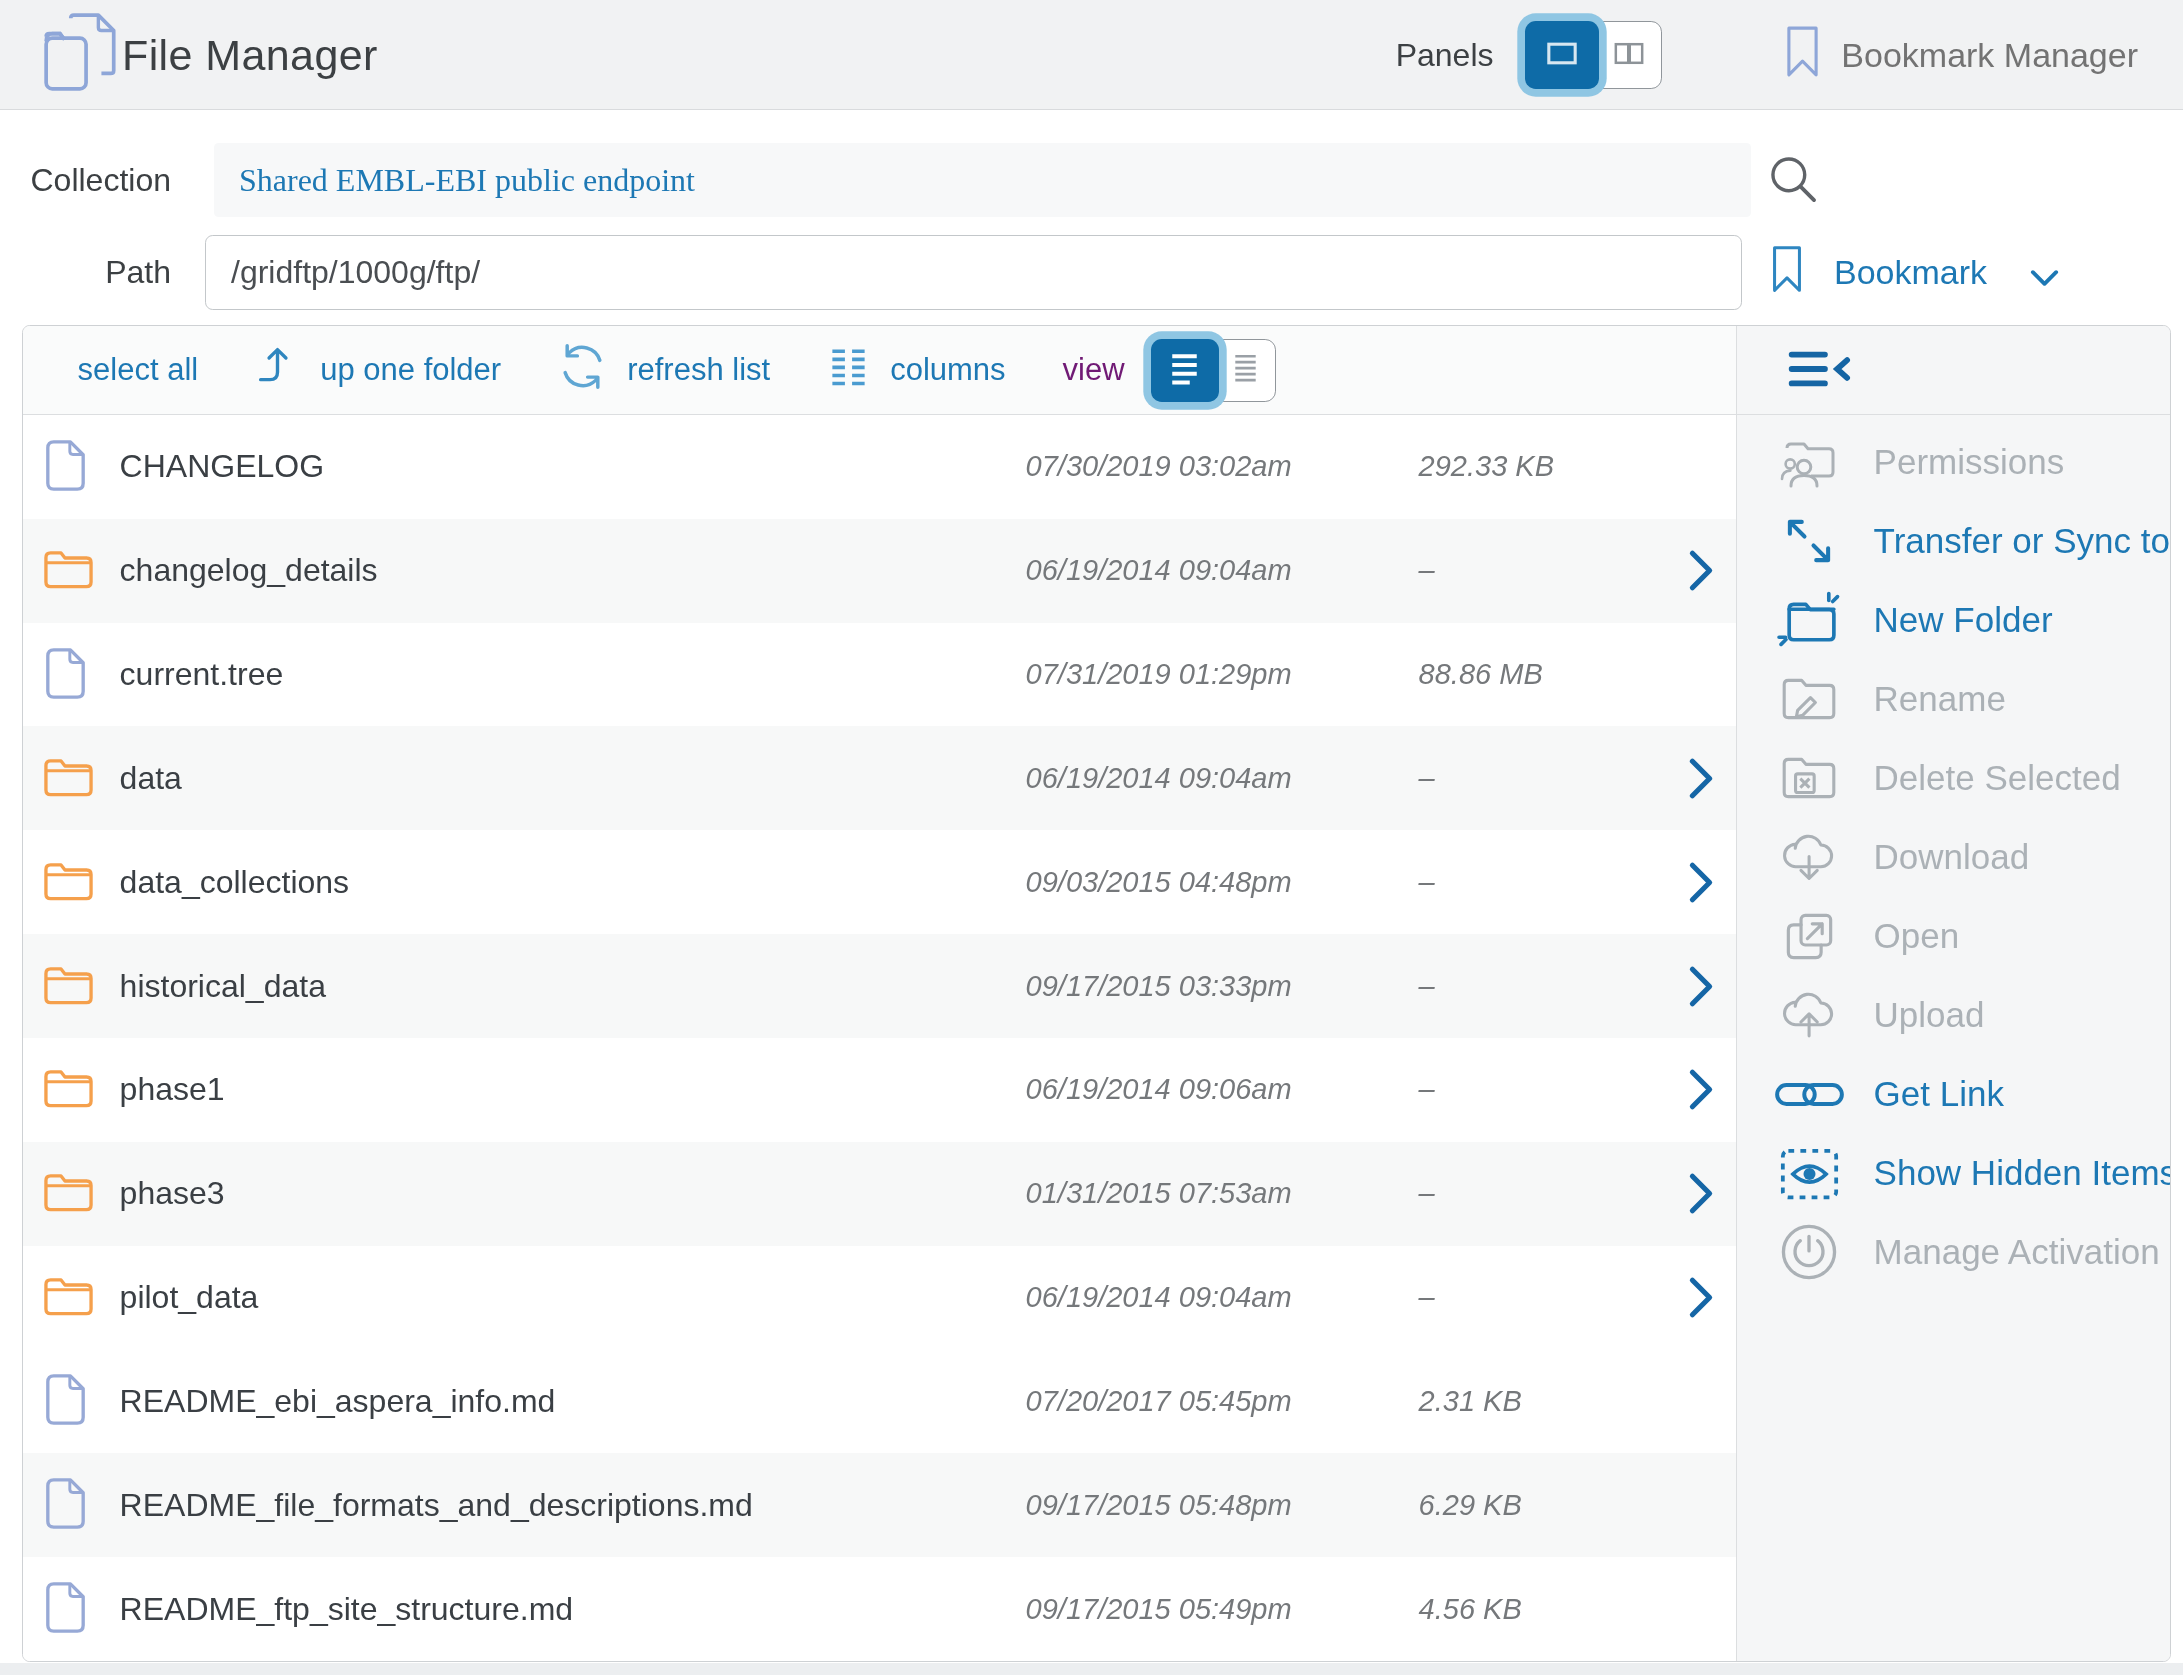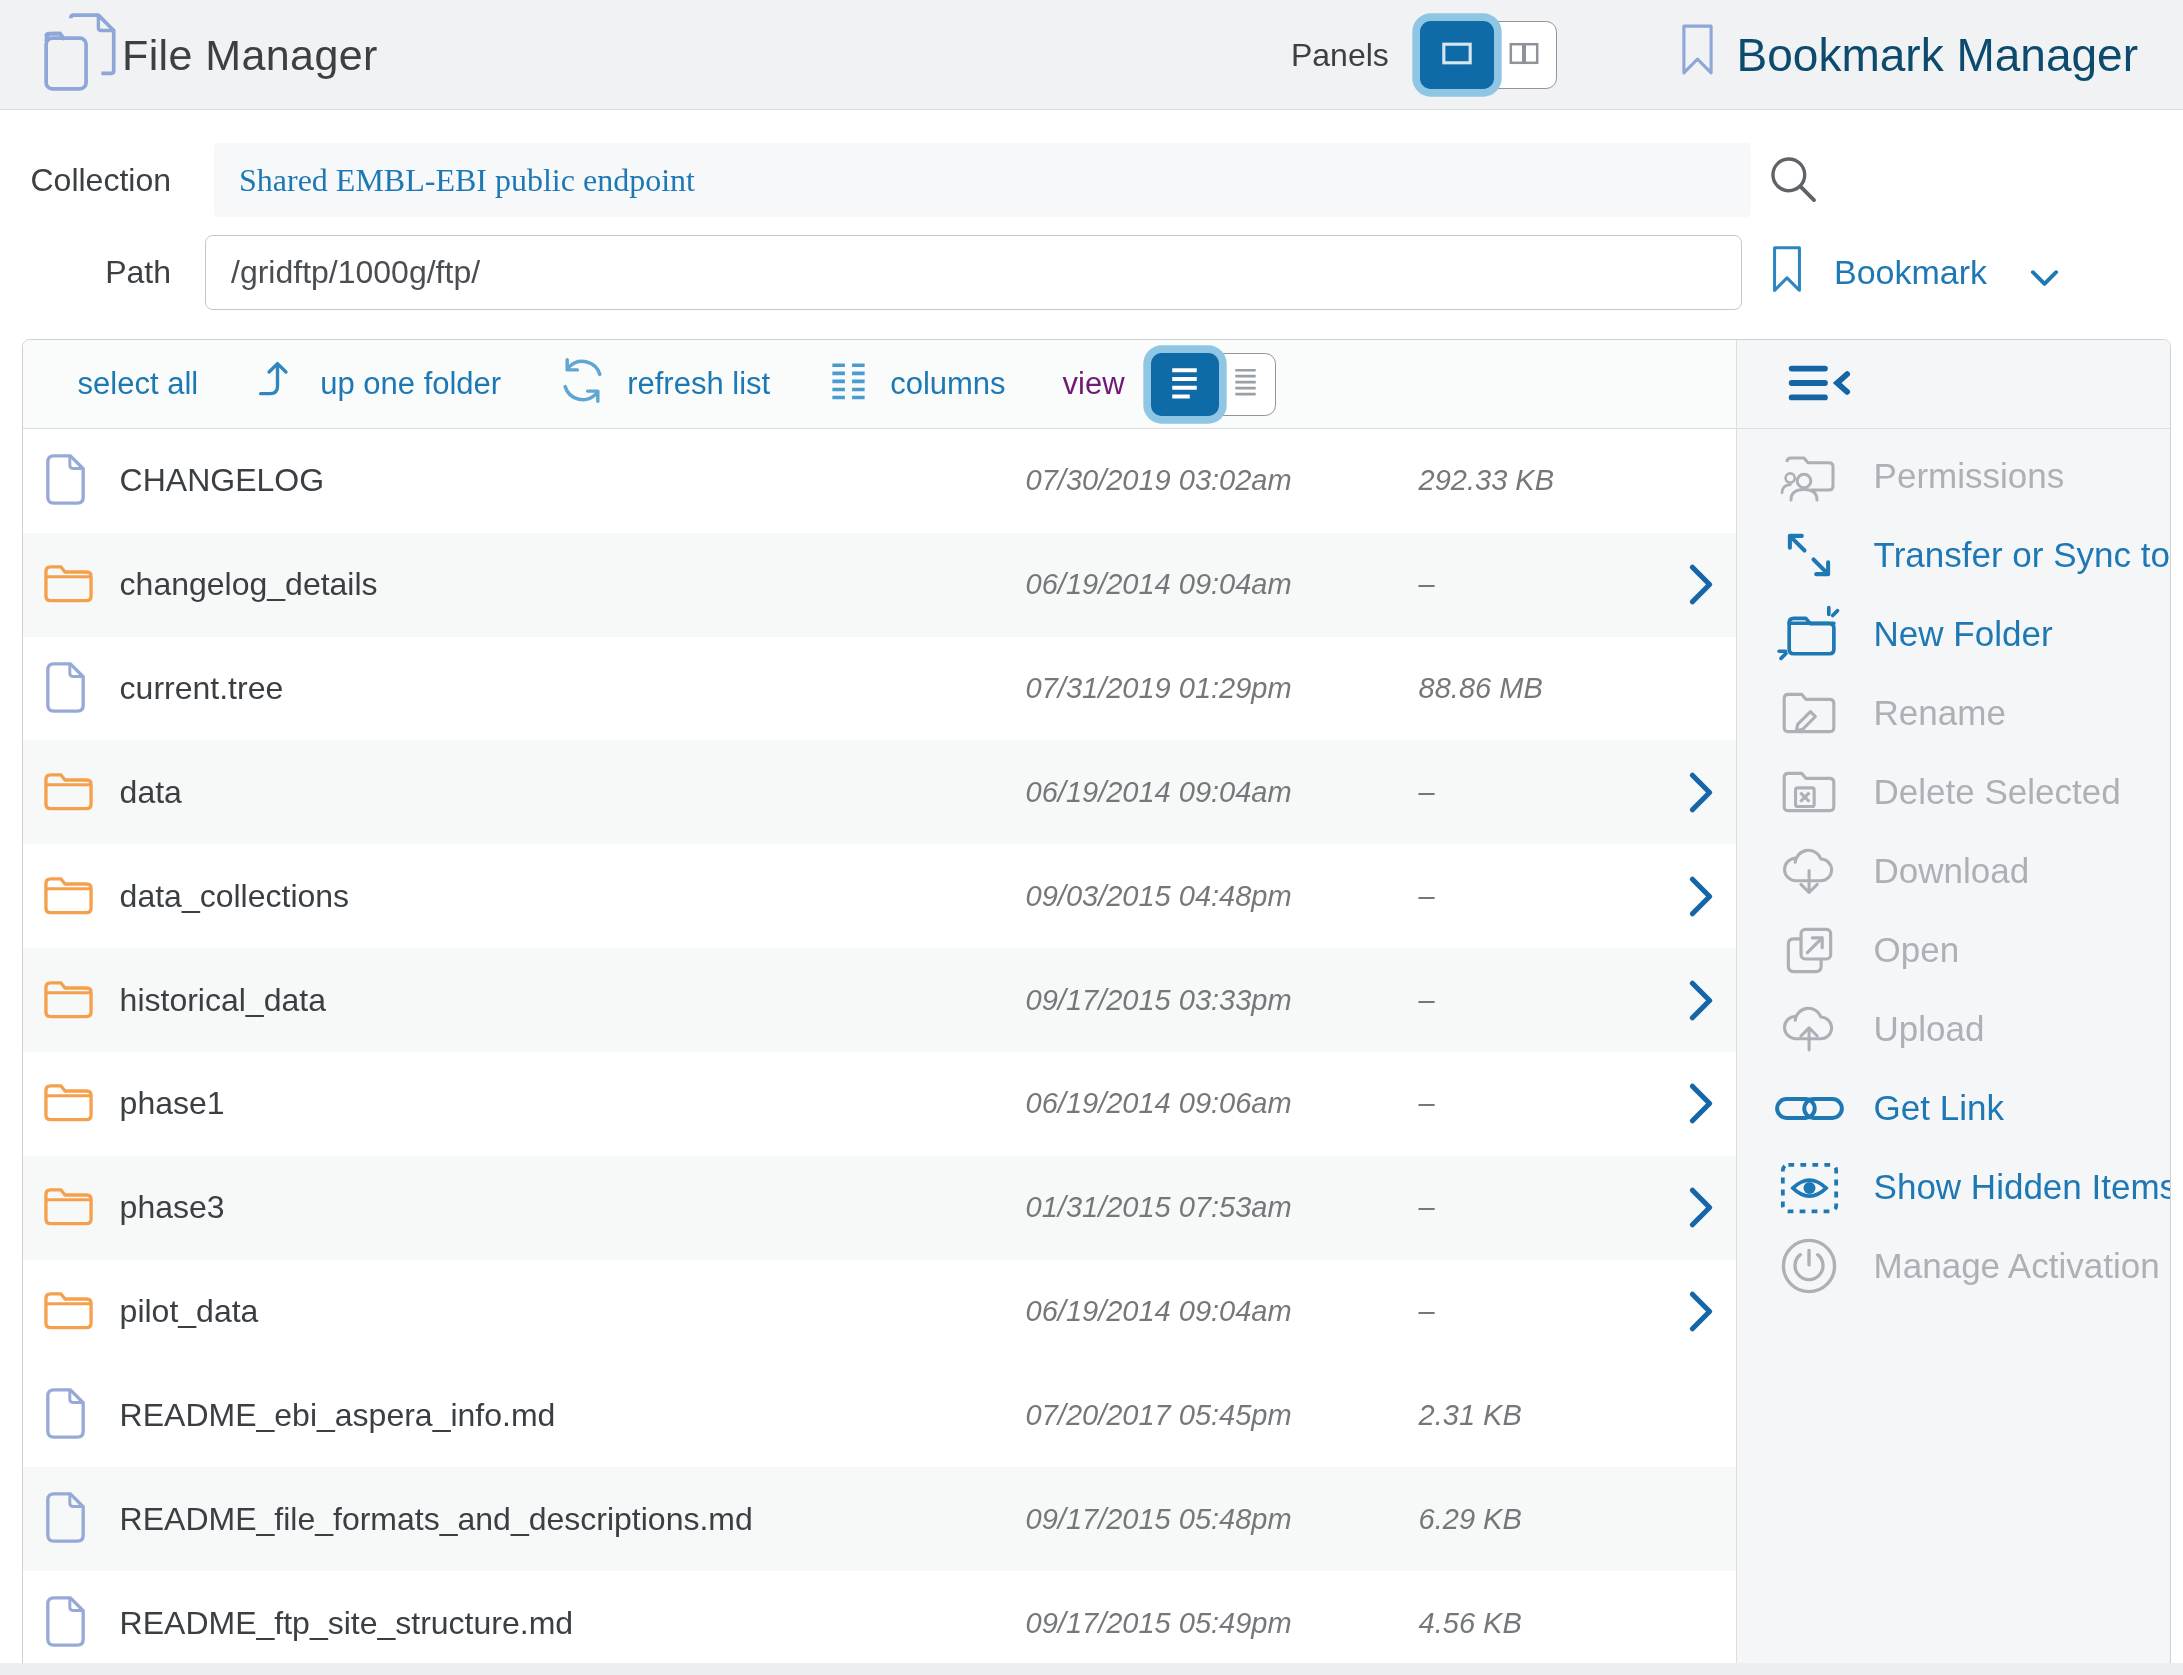--- a/index.html
+++ b/index.html
@@ -16,39 +16,39 @@
   .header-right { position:absolute; right:0; top:0; height:110px; display:flex;
                   align-items:center; padding-right:45px; }
   .panels-label { font-size:32px; color:#3c4043; margin-right:31px; }
   .toggle-group { display:flex; align-items:center; }
   .toggle-btn { width:74px; height:68px; display:flex; align-items:center; justify-content:center;
                 border-radius:10.8px; cursor:pointer; }
   .toggle-btn.selected { background:#0e6ba7; box-shadow:0 0 0 7.7px #8fc6e3; position:relative; z-index:2; }
   .toggle-btn.plain { background:#fff; border:1.5px solid #90969b; margin-left:-10.8px; padding-left:7.7px;
                       z-index:1; border-radius:10.8px; }
   .bookmark-manager { display:flex; align-items:center; gap:21.6px; margin-left:123px; cursor:pointer; }
-  .bookmark-manager span { font-size:46px; color:#0c4a6e; }
+  .bookmark-manager span { font-size:34px; color:#737373; }
 
   
   .loc-label { position:absolute; left:0; width:171px; height:74px; line-height:74px;
                text-align:right; font-size:32px; color:#3c4043; }
   .collection-input { position:absolute; left:214px; top:143px; width:1537px; height:74px;
                       background:#f7f8f9; border:none; border-radius:4.6px; padding:0 25px;
                       font-size:32px; color:#1d78b4; font-family:Liberation Serif, serif; }
   .path-input { position:absolute; left:205px; top:235px; width:1537px; height:75px;
                 background:#fff; border:1.5px solid #c3c7ca; border-radius:7.7px; padding:0 25px;
                 font-size:32px; color:#4a4e52; font-family:"Liberation Sans",sans-serif; }
   .search-btn { position:absolute; left:1765px; top:151px; background:none; border:none; cursor:pointer; }
   .bookmark-btn { position:absolute; left:1771px; top:243px; height:59px; display:flex;
                   align-items:center; gap:31px; background:none; border:none; cursor:pointer; }
   .bookmark-btn span { font-size:34px; color:#1d78b4; }
   .bookmark-btn .chev { margin-left:10.8px; margin-top:7.7px; }
 
   
-  .container { position:absolute; left:21.6px; top:339px; width:2149px; height:1337px;
+  .container { position:absolute; left:21.6px; top:325px; width:2149px; height:1337px;
                border:1.5px solid #ced1d4; border-radius:7.7px; overflow:hidden; background:#fff;
                display:grid; grid-template-columns:1714px 1fr; grid-template-rows:89px 1fr; }
   .toolbar { background:#fafbfb; border-bottom:1.5px solid #dcdee0; border-right:1.5px solid #dcdee0;
              display:flex; align-items:center; padding-left:55px; }
   .tb-item { display:flex; align-items:center; gap:20px; font-size:31px; color:#1d78b4;
              cursor:pointer; margin-right:57px; white-space:nowrap; }
   .view-label { font-size:31px; color:#701a75; margin-right:26px; }
   .view-toggle .toggle-btn { width:68px; height:63px; }
 
   .sidebar-head { background:#f5f6f7; border-bottom:1.5px solid #dcdee0; display:flex;

